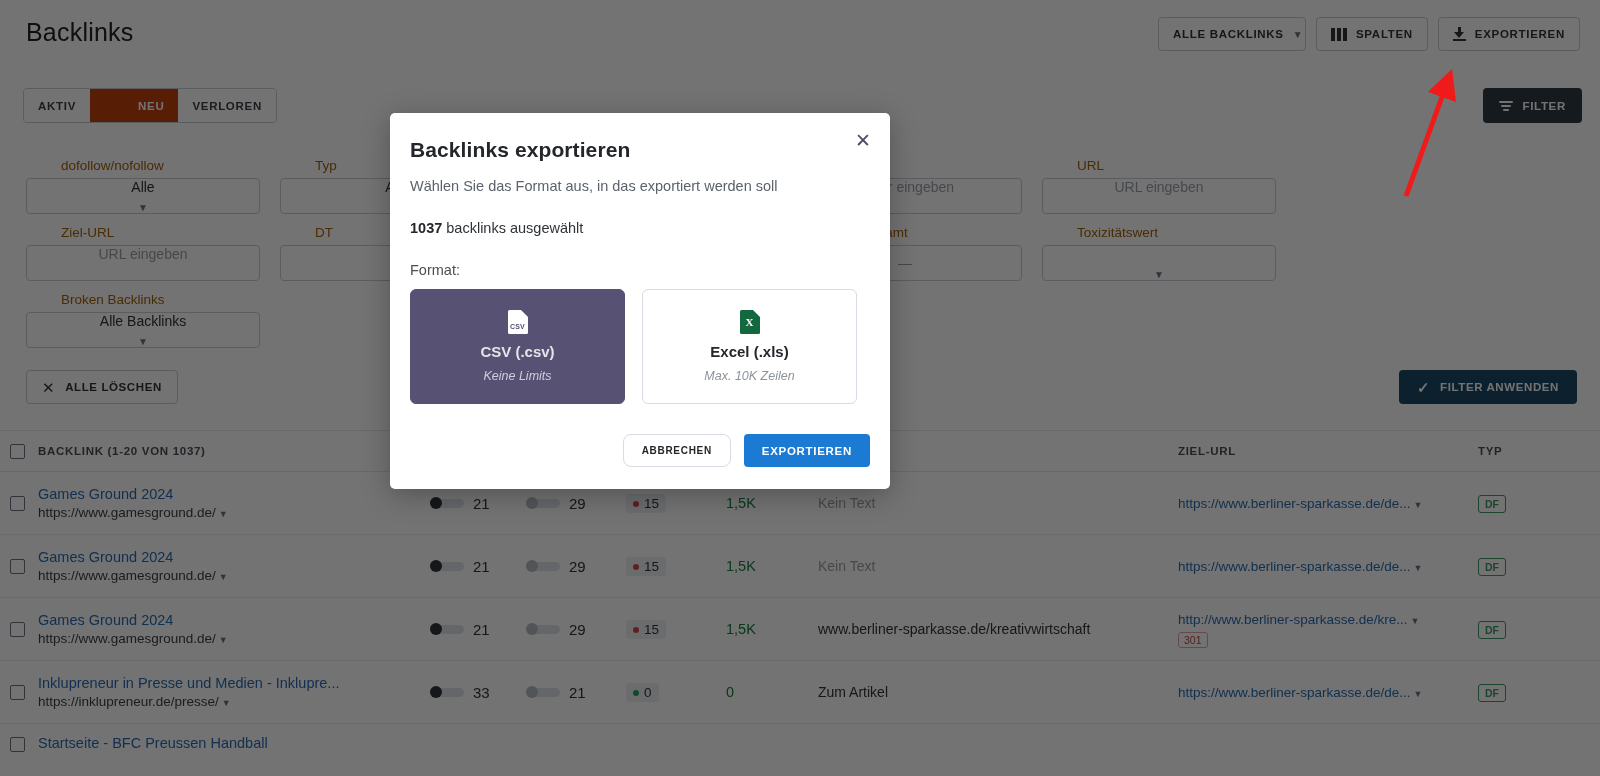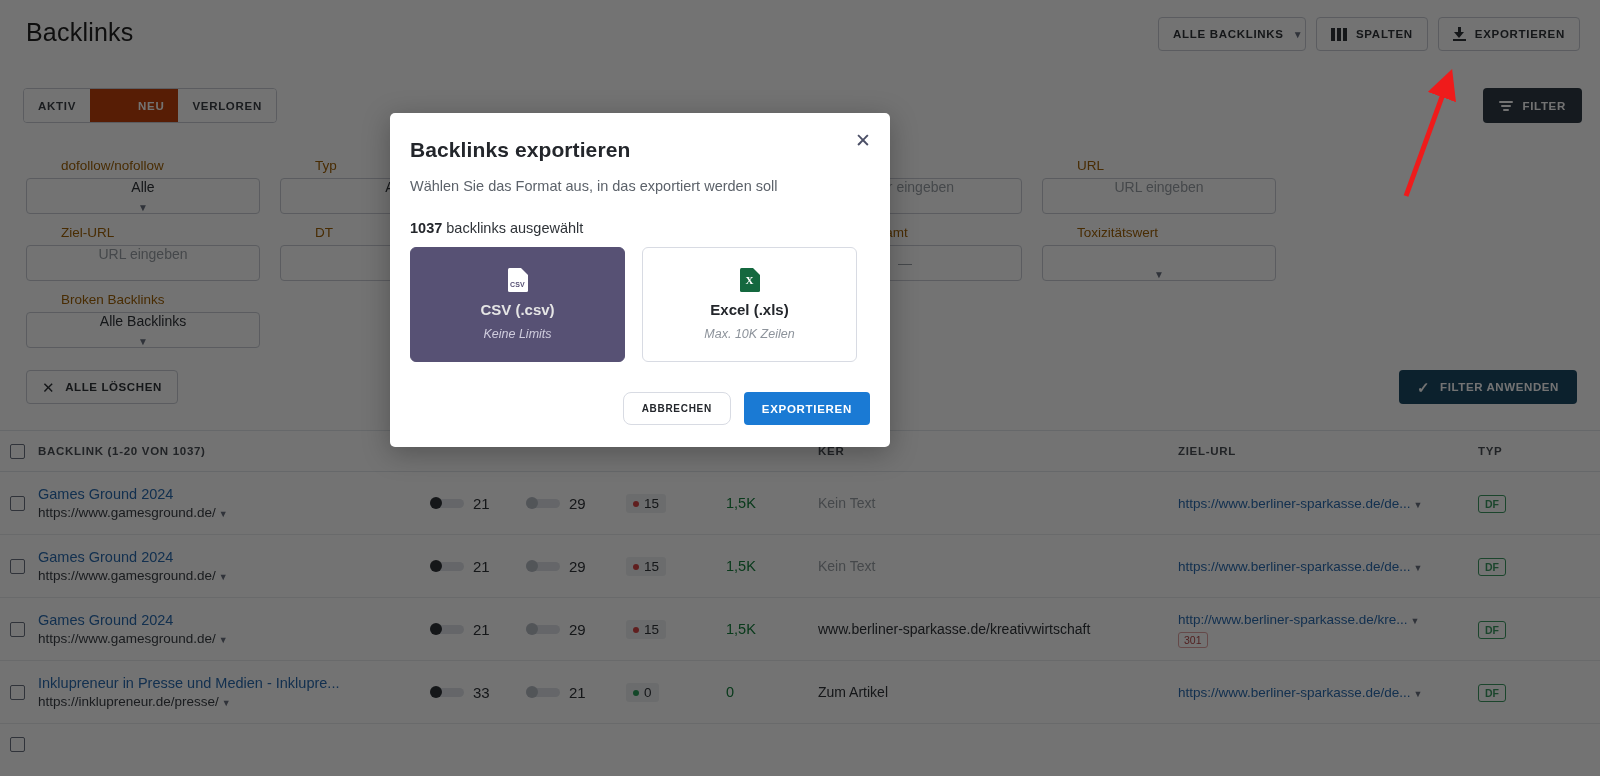--- a/index.html
+++ b/index.html
@@ -508,20 +508,23 @@
         <div class="c-traf traffic">0</div>
         <div class="c-anker anker">Zum Artikel</div>
         <div class="c-ziel"><span class="ziel">https://www.berliner-sparkasse.de/de...</span><span class="caret">▼</span></div>
         <div class="c-typ"><span class="typ">DF</span></div>
       </div>
 
       <div class="trow" style="min-height:40px;border-bottom:none;">
         <div class="c-check">
               <span class="cb"></span>
             </div>
+        <div class="c-backlink">
+          <div class="bl-title">Startseite - BFC Preussen Handball</div>
+        </div>
       </div>
     </div>
 
    </div>
   </div>
 
   <div class="scrim"></div>
 
   <svg class="arrow-svg" viewBox="0 0 1600 776">
     <defs>
@@ -532,20 +535,21 @@
     <line x1="1406" y1="196" x2="1447" y2="83" stroke="#ef1b1b" stroke-width="5" marker-end="url(#ah)"></line>
   </svg>
 
   <div class="modal">
     <div class="modal-close">✕</div>
     <div class="modal-title">Backlinks exportieren</div>
     <div class="modal-sub">Wählen Sie das Format aus, in das exportiert werden soll</div>
     <div class="modal-count">
       <b>1037</b><span> backlinks ausgewählt</span>
     </div>
+    <div class="modal-fmt-label">Format:</div>
 
     <div class="cards">
       <div class="card selected">
         <span class="file-ico">
           <span class="sheet"></span>
             <span class="fold"></span>
             <span class="lbl">CSV</span>
         </span>
         <span class="card-name">CSV (.csv)</span>
         <span class="card-note">Keine Limits</span>

